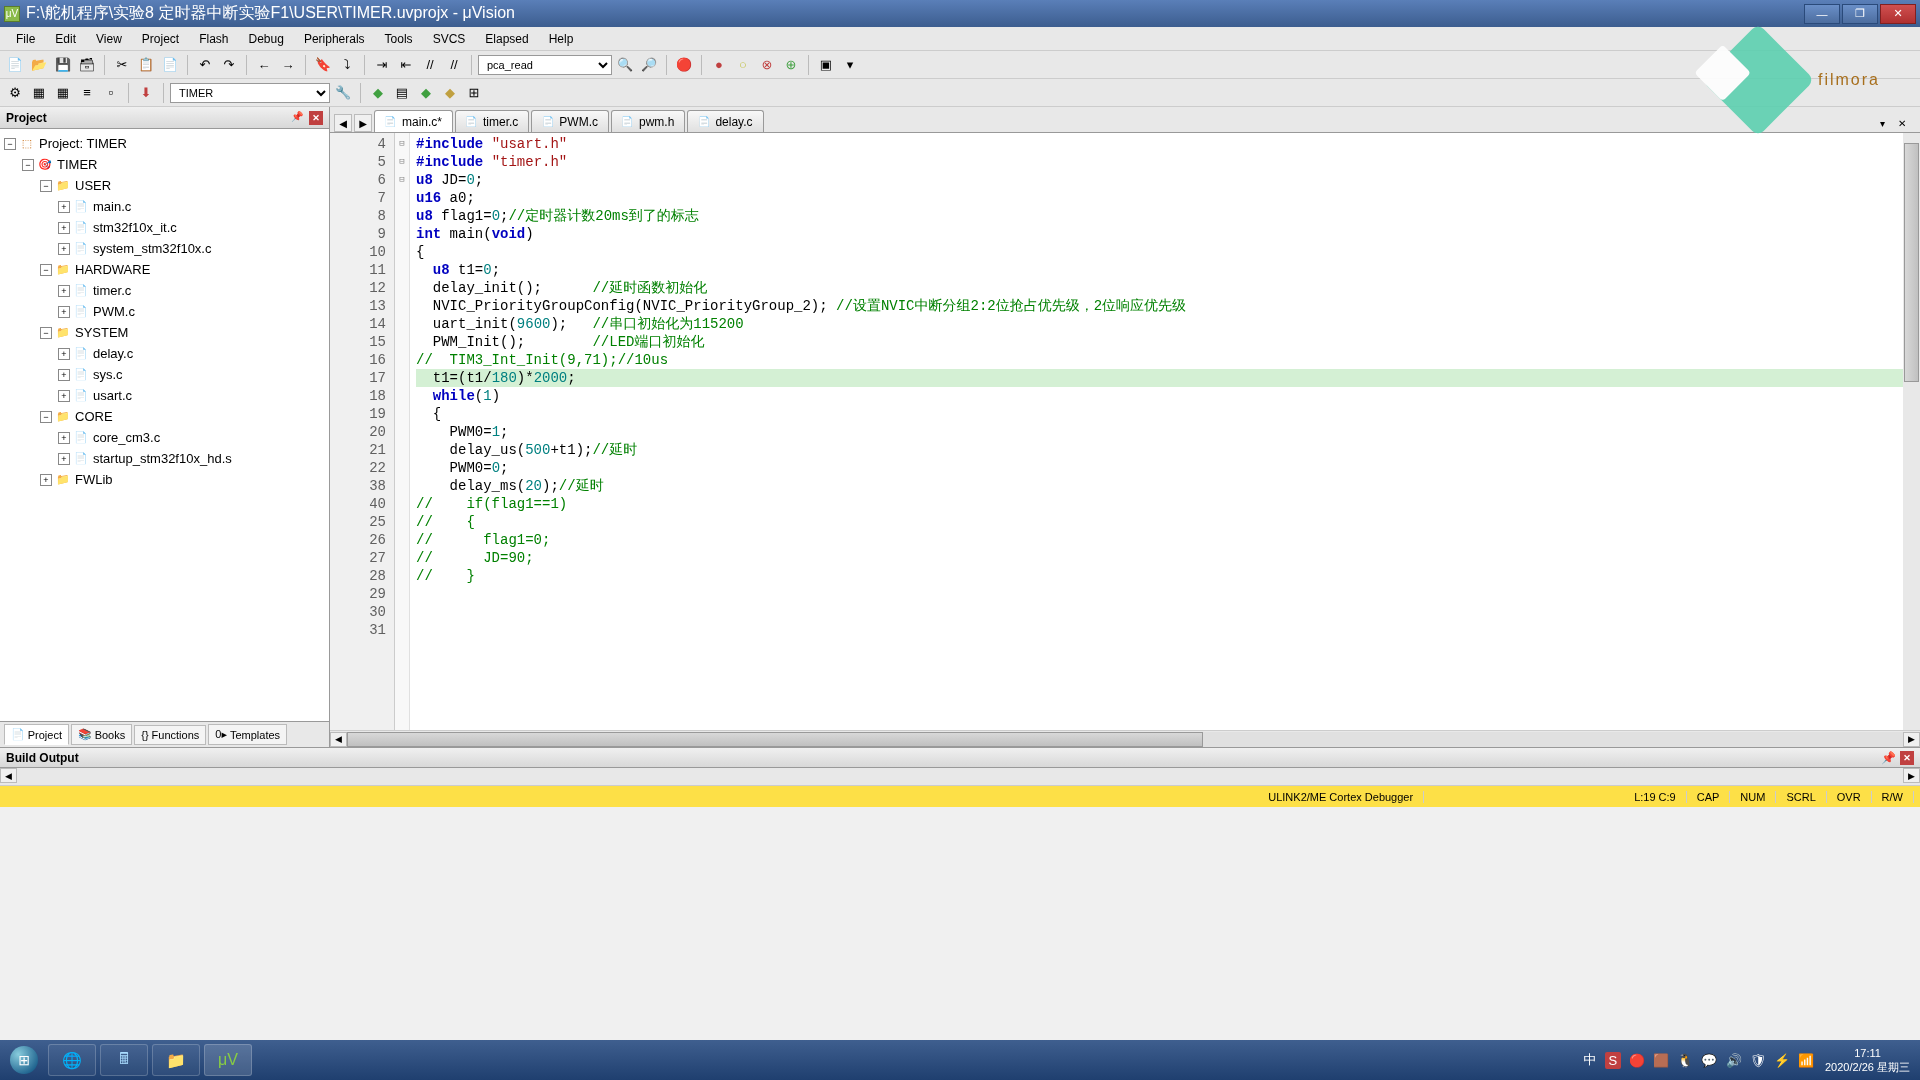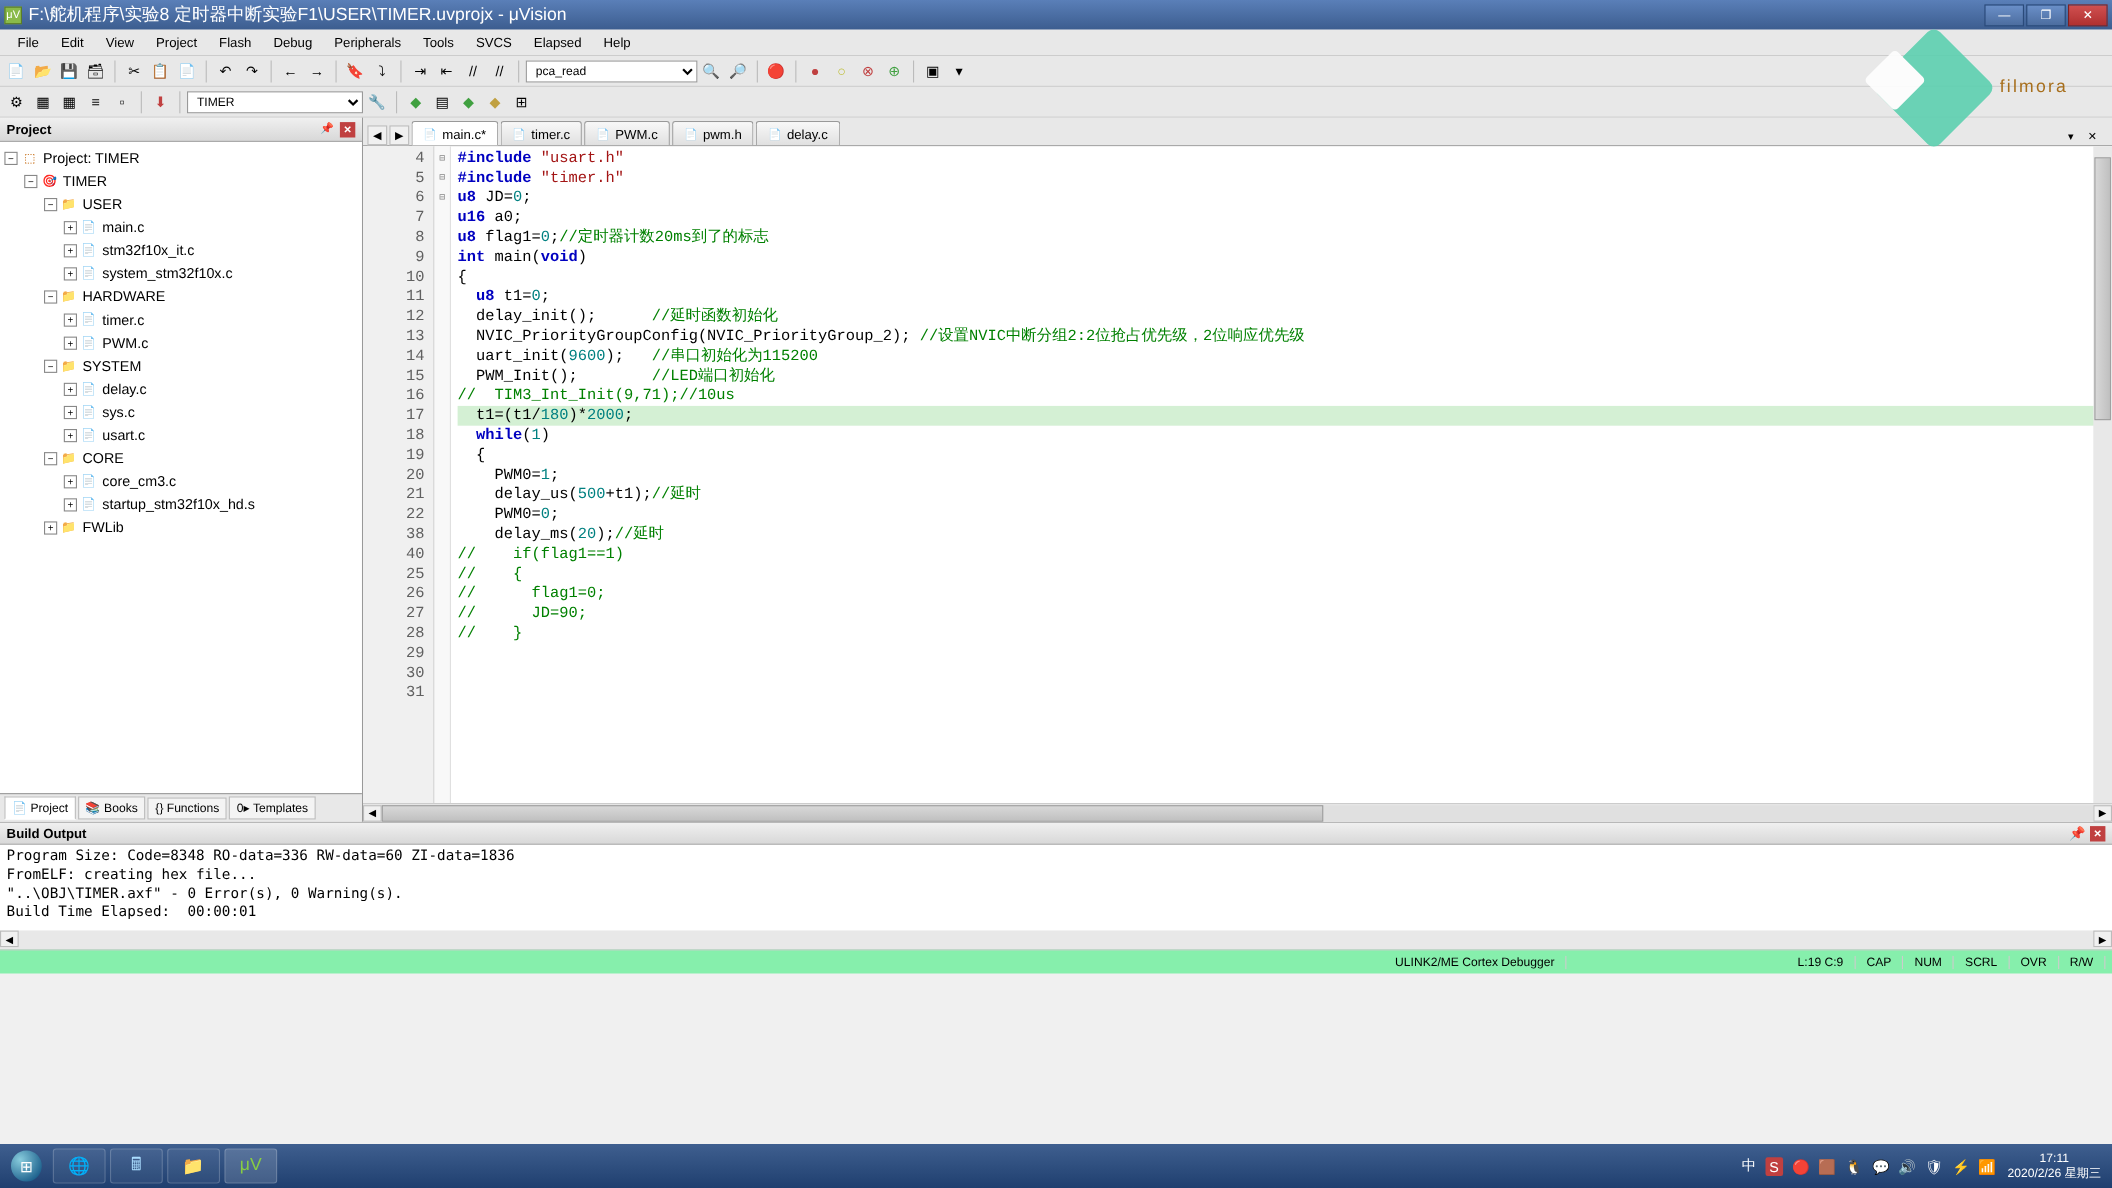--- a/index.html
+++ b/index.html
@@ -72,21 +72,21 @@
 
 .build-panel { border-top: 1px solid #999; }
 .build-title { height: 20px; background: linear-gradient(#f0f0f0, #d8d8d8); display: flex; align-items: center; padding: 0 6px; font-weight: bold; border-bottom: 1px solid #999; }
 .build-title .spacer { flex: 1; }
 .build-body { height: 78px; background: #fff; font-family: Consolas, monospace; font-size: 13px; padding: 2px 6px; line-height: 17px; white-space: pre; overflow: hidden; }
 .build-hscroll { height: 17px; background: #e8e8e8; display: flex; }
 .build-hscroll .arr { width: 17px; height: 15px; border: 1px solid #bbb; background: #f0f0f0; display: flex; align-items: center; justify-content: center; font-size: 9px; }
 .build-hscroll .track { flex: 1; }
 
 
-.statusbar { height: 22px; background: #86efac; border-top: 1px solid #ccc; display: flex; align-items: center; font-size: 11px; padding: 0 6px; }
+.statusbar { height: 22px; background: #fde047; border-top: 1px solid #ccc; display: flex; align-items: center; font-size: 11px; padding: 0 6px; }
 .statusbar .cell { padding: 0 10px; border-right: 1px solid #ccc; }
 .statusbar .spacer { flex: 1; }
 
 
 .taskbar { position: absolute; bottom: 0; left: 0; right: 0; height: 40px; background: linear-gradient(#3f5f8f, #1f3f6f); display: flex; align-items: center; padding: 0 4px; }
 .taskbar .start { width: 40px; height: 32px; border-radius: 4px; display: flex; align-items: center; justify-content: center; }
 .taskbar .start .orb { width: 28px; height: 28px; border-radius: 50%; background: radial-gradient(circle at 30% 30%, #8cd, #047); display: flex; align-items: center; justify-content: center; color: #fff; font-size: 14px; }
 .taskbar .app { width: 48px; height: 32px; margin-left: 4px; border: 1px solid rgba(255,255,255,0.2); border-radius: 3px; display: flex; align-items: center; justify-content: center; font-size: 16px; background: rgba(255,255,255,0.05); }
 .taskbar .spacer { flex: 1; }
 .taskbar .tray { display: flex; align-items: center; gap: 8px; color: #fff; padding-right: 10px; }
@@ -144,21 +144,21 @@
   <div class="tbtn">→</div>
   <div class="tsep"></div>
   <div class="tbtn">🔖</div>
   <div class="tbtn">⤵</div>
   <div class="tsep"></div>
   <div class="tbtn">⇥</div>
   <div class="tbtn">⇤</div>
   <div class="tbtn">//</div>
   <div class="tbtn">//</div>
   <div class="tsep"></div>
-  <select class="tcombo" style="width:156px"><option>pca_read</option></select>
+  <select class="tcombo" style="width:134px"><option>pca_read</option></select>
   <div class="tbtn">🔍</div>
   <div class="tbtn">🔎</div>
   <div class="tsep"></div>
   <div class="tbtn">🔴</div>
   <div class="tsep"></div>
   <div class="tbtn" style="color:#c04040">●</div>
   <div class="tbtn" style="color:#c0c040">○</div>
   <div class="tbtn" style="color:#c04040">⊗</div>
   <div class="tbtn" style="color:#40a040">⊕</div>
   <div class="tsep"></div>
@@ -407,24 +407,20 @@
   </div>
 </div>
 
 <div class="build-panel">
   <div class="build-title">
     <span>Build Output</span>
     <span class="spacer"></span>
     <span class="pin">📌</span>
     <span class="xbtn" style="width:14px;height:14px;background:#c04040;color:#fff;display:flex;align-items:center;justify-content:center;font-size:9px;margin-left:4px">✕</span>
   </div>
-  <div class="build-body" id="buildbody">Program Size: Code=8348 RO-data=336 RW-data=60 ZI-data=1836
-FromELF: creating hex file...
-"..\OBJ\TIMER.axf" - 0 Error(s), 0 Warning(s).
-Build Time Elapsed:  00:00:01</div>
   <div class="build-hscroll">
     <div class="arr">◀</div>
     <div class="track"></div>
     <div class="arr">▶</div>
   </div>
 </div>
 
 <div class="statusbar">
   <div class="spacer"></div>
   <div class="cell">ULINK2/ME Cortex Debugger</div>

